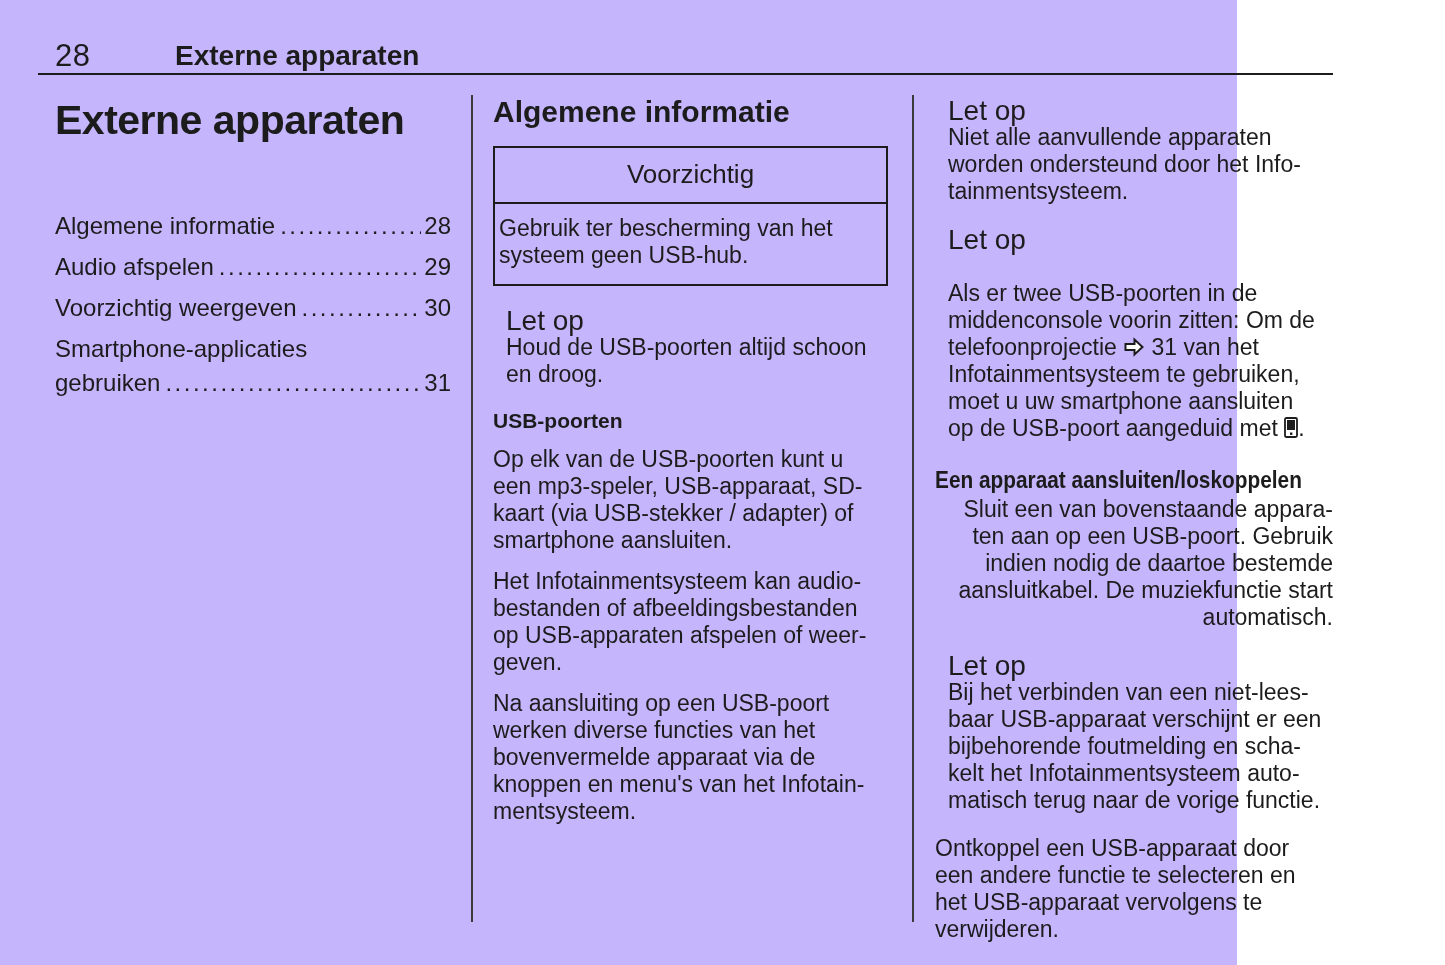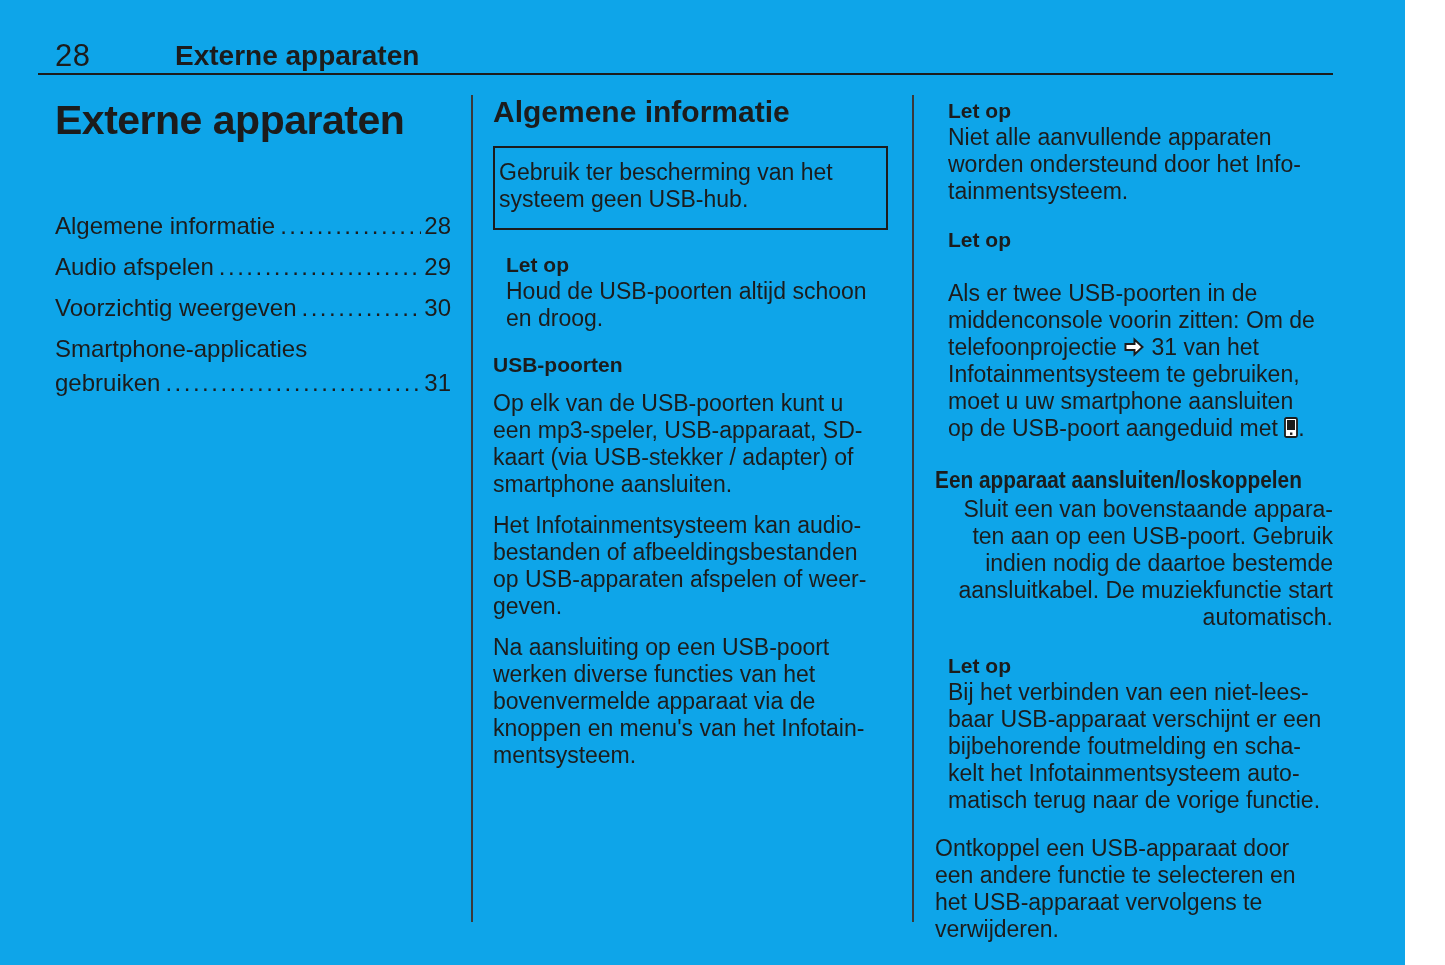--- a/index.html
+++ b/index.html
@@ -3,21 +3,21 @@
 <meta charset="utf-8">
 <style>
   * { margin: 0; padding: 0; box-sizing: border-box; }
   html, body {
     width: 1445px; height: 965px;
     background: #ffffff;
     font-family: "Liberation Sans", sans-serif;
     color: #1c1c1c;
     overflow: hidden;
   }
-  .page { position: relative; width: 1405px; height: 965px; background: #0ea5e9; }
+  .page { position: relative; width: 1237px; height: 965px; background: #c4b5fd; }
 
   
   .runhead { position: absolute; left: 0; top: 38px; width: 100%; }
   .runhead .pagenum {
     position: absolute; left: 55px; top: 0;
     font-size: 31px; font-weight: 400; letter-spacing: 0.5px;
   }
   .runhead .chapter {
     position: absolute; left: 175px; top: 2px;
     font-size: 28px; font-weight: 700;
@@ -61,21 +61,21 @@
   .h-bold-narrow {
     font-size: 24.5px; font-weight: 700; white-space: nowrap;
     transform: scaleX(0.85); transform-origin: left center;
     margin: 22px 0 0;
   }
   .body-text { font-size: 23px; line-height: 27px; white-space: pre-line; }
   .para { margin-bottom: 14px; }
 
   
   .note { margin: 21px 0 21px 13px; }
-  .note-title { font-size: 21px; font-weight: 700; line-height: 27px; }
+  .note-title { font-size: 28px; font-weight: 400; line-height: 27px; }
 
   
   .caution-box {
     border: 2px solid #1c1c1c;
     margin-top: 17px;
     width: 395px;
   }
   .caution-title {
     text-align: center; font-size: 26px; font-weight: 400;
     padding: 11px 0 12px;
@@ -138,20 +138,21 @@
         </div>
       </div>
     </div>
   </div>
 
   <div class="col col2">
     <div class="h-main">Algemene informatie</div>
 
 
     <div class="caution-box">
+      <div class="caution-title">Voorzichtig</div>
       <div class="caution-body body-text">Gebruik ter bescherming van het
 systeem geen USB-hub.</div>
     </div>
 
     <div class="note">
       <div class="note-title">Let op</div>
       <div class="body-text">Houd de USB-poorten altijd schoon
 en droog.</div>
     </div>
 

